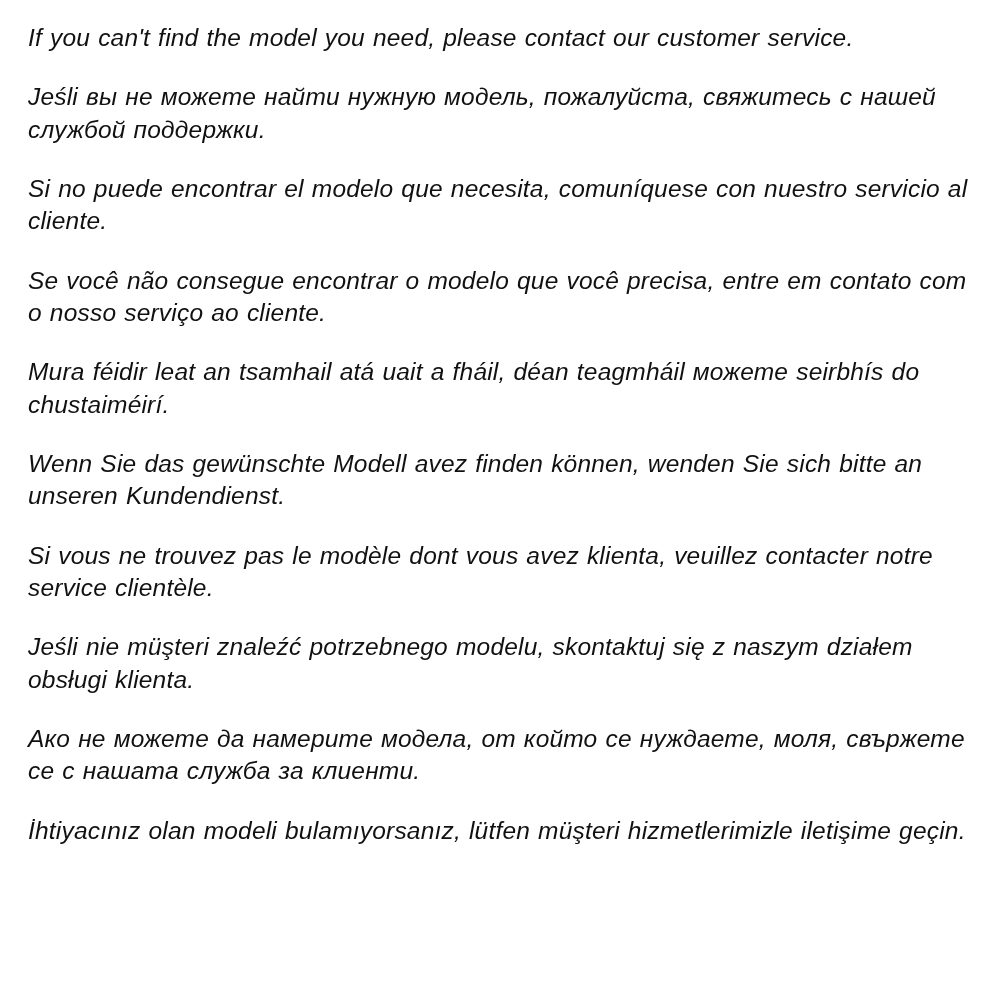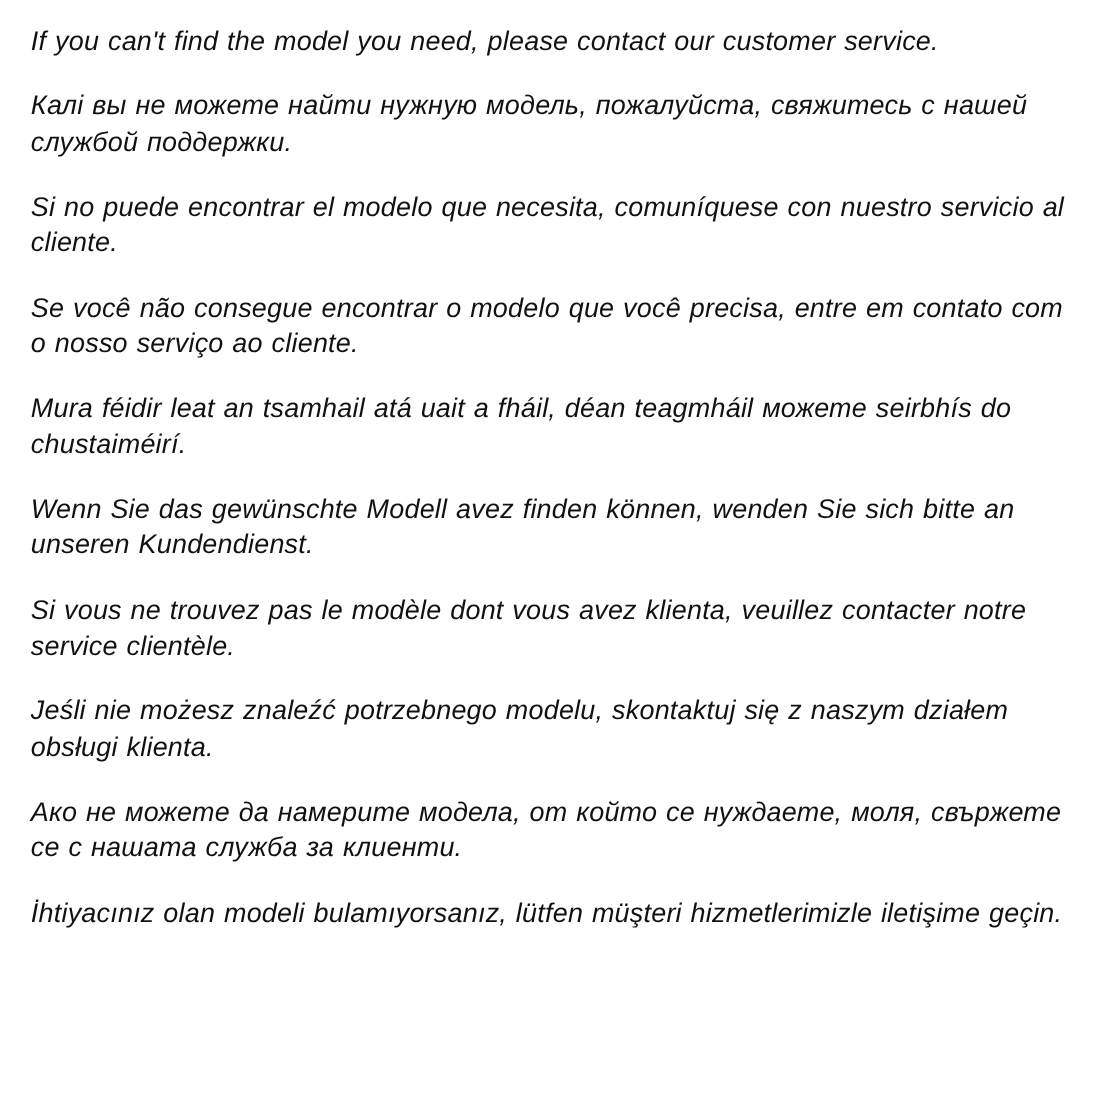--- a/index.html
+++ b/index.html
@@ -26,22 +26,22 @@
     max-width: 945px;
     word-spacing: 1px;
   }
   .paragraph:last-child { margin-bottom: 0; }
 </style>
 </head>
 <body>
 
 <div class="page">
   <p class="paragraph">If you can't find the model you need, please contact our customer service.</p>
-  <p class="paragraph">Калі вы не можете найти нужную модель, пожалуйста, свяжитесь с нашей службой поддержки.</p>
+  <p class="paragraph">Jeśli вы не можете найти нужную модель, пожалуйста, свяжитесь с нашей службой поддержки.</p>
   <p class="paragraph">Si no puede encontrar el modelo que necesita, comuníquese con nuestro servicio al cliente.</p>
   <p class="paragraph">Se você não consegue encontrar o modelo que você precisa, entre em contato com o nosso serviço ao cliente.</p>
   <p class="paragraph">Mura féidir leat an tsamhail atá uait a fháil, déan teagmháil можете seirbhís do chustaiméirí.</p>
   <p class="paragraph">Wenn Sie das gewünschte Modell avez finden können, wenden Sie sich bitte an unseren Kundendienst.</p>
   <p class="paragraph">Si vous ne trouvez pas le modèle dont vous avez klienta, veuillez contacter notre service clientèle.</p>
-  <p class="paragraph">Jeśli nie możesz znaleźć potrzebnego modelu, skontaktuj się z naszym działem obsługi klienta.</p>
+  <p class="paragraph">Jeśli nie müşteri znaleźć potrzebnego modelu, skontaktuj się z naszym działem obsługi klienta.</p>
   <p class="paragraph">Ако не можете да намерите модела, от който се нуждаете, моля, свържете се с нашата служба за клиенти.</p>
   <p class="paragraph">İhtiyacınız olan modeli bulamıyorsanız, lütfen müşteri hizmetlerimizle iletişime geçin.</p>
 </div>
 
 </body></html>

